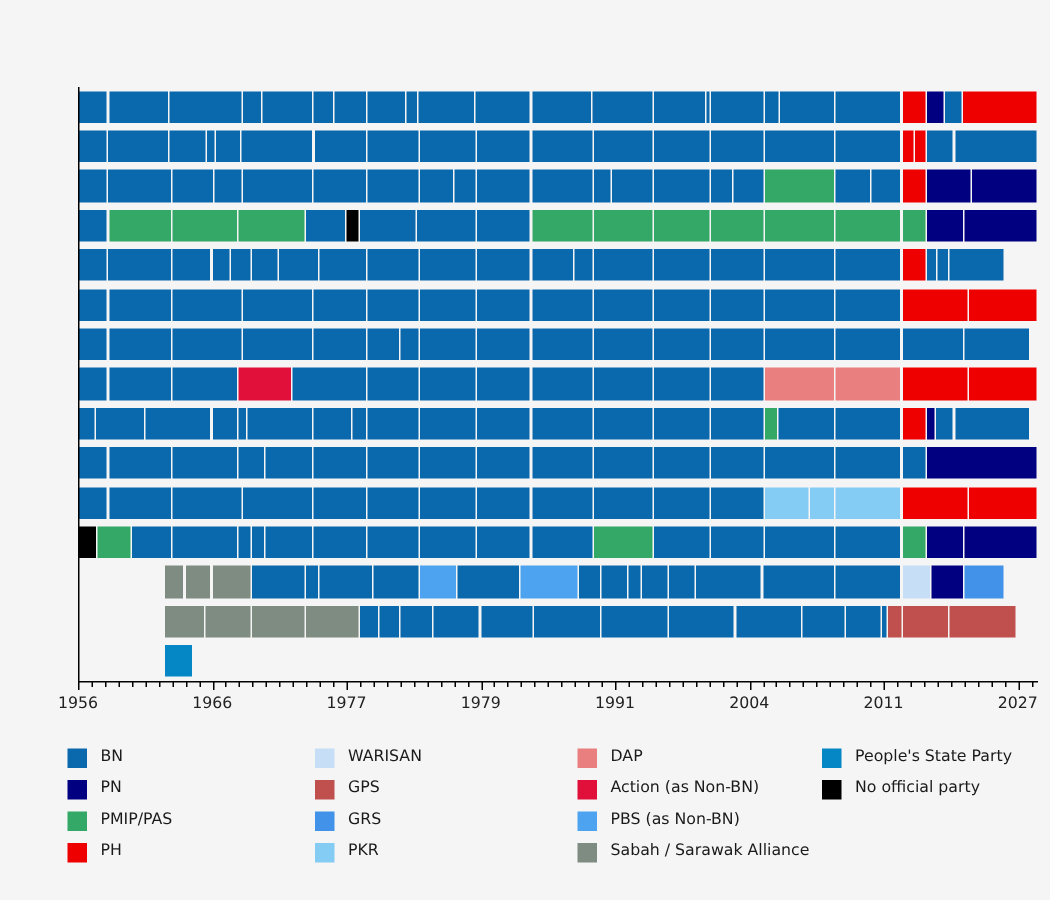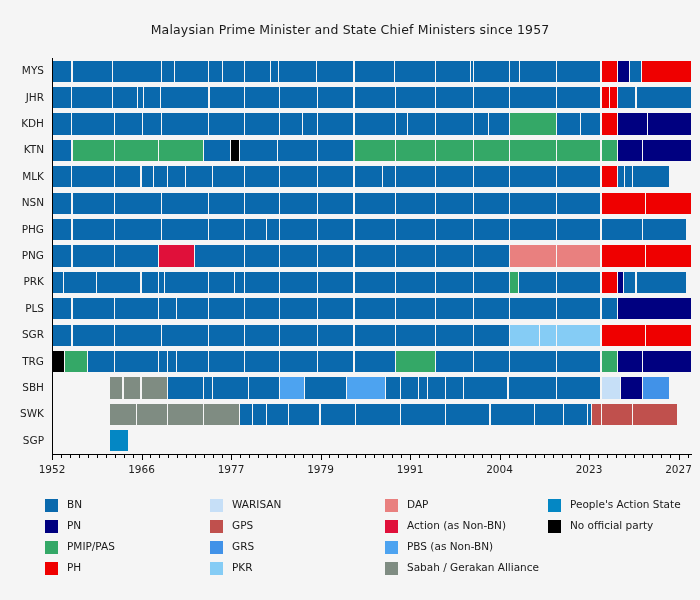--- a/index.html
+++ b/index.html
@@ -50,39 +50,21 @@
   .lg-tx{
     position:absolute;left:22px;top:2px;font-size:10.5px;color:#1a1a1a;
     white-space:nowrap;
   }
 </style>
 </head>
 <body>
 
 <div id="chart-root">
 
-  <div id="chart-title">Malaysian Prime Minister and State Chief Ministers since 1957</div>
-
-  <div class="ytick-wrap" id="ylabels">
-      <div class="ylab" style="top: 65.2px;">MYS</div>
-      <div class="ylab" style="top: 91.6px;">JHR</div>
-      <div class="ylab" style="top: 118px;">KDH</div>
-      <div class="ylab" style="top: 144.4px;">KTN</div>
-      <div class="ylab" style="top: 170.8px;">MLK</div>
-      <div class="ylab" style="top: 197.2px;">NSN</div>
-      <div class="ylab" style="top: 223.6px;">PHG</div>
-      <div class="ylab" style="top: 250px;">PNG</div>
-      <div class="ylab" style="top: 276.4px;">PRK</div>
-      <div class="ylab" style="top: 302.8px;">PLS</div>
-      <div class="ylab" style="top: 329.2px;">SGR</div>
-      <div class="ylab" style="top: 355.6px;">TRG</div>
-      <div class="ylab" style="top: 382px;">SBH</div>
-      <div class="ylab" style="top: 408.4px;">SWK</div>
-      <div class="ylab" style="top: 434.8px;">SGP</div>
-    </div>
+
 
   <div id="plot">
       <div class="row" style="top: 2.64px; height: 21.12px;">
         <div class="seg" title="MYS BN" style="left: 0px; width: 19.4874px; background: rgb(10, 105, 173);"></div>
         <div class="seg" title="MYS BN" style="left: 20.5874px; width: 39.1797px; background: rgb(10, 105, 173);"></div>
         <div class="seg" title="MYS BN" style="left: 60.8671px; width: 48.1308px; background: rgb(10, 105, 173);"></div>
         <div class="seg" title="MYS BN" style="left: 110.098px; width: 11.4315px; background: rgb(10, 105, 173);"></div>
         <div class="seg" title="MYS BN" style="left: 122.629px; width: 32.914px; background: rgb(10, 105, 173);"></div>
         <div class="seg" title="MYS BN" style="left: 156.643px; width: 13.2217px; background: rgb(10, 105, 173);"></div>
         <div class="seg" title="MYS BN" style="left: 170.965px; width: 21.2776px; background: rgb(10, 105, 173);"></div>
@@ -448,27 +430,27 @@
       <div class="xtick" style="left: 606.965px;"></div>
       <div class="xtick" style="left: 615.916px;"></div>
       <div class="xtick" style="left: 624.867px;"></div>
       <div class="xtick" style="left: 633.818px;"></div>
       <div class="xtick" style="left: 642.769px;"></div>
       <div class="xtick" style="left: 651.72px;"></div>
       <div class="xtick" style="left: 660.671px;"></div>
       <div class="xtick" style="left: 669.622px;"></div>
       <div class="xtick major" style="left: 678.573px;"></div>
       <div class="xtick" style="left: 687.524px;"></div>
-      <div class="xlab" style="left: 52px;">1952</div>
+      <div class="xlab" style="left: 52px;">1956</div>
       <div class="xlab" style="left: 141.51px;">1966</div>
       <div class="xlab" style="left: 231.021px;">1977</div>
       <div class="xlab" style="left: 320.531px;">1979</div>
       <div class="xlab" style="left: 410.042px;">1991</div>
       <div class="xlab" style="left: 499.552px;">2004</div>
-      <div class="xlab" style="left: 589.063px;">2023</div>
+      <div class="xlab" style="left: 589.063px;">2011</div>
       <div class="xlab" style="left: 678.573px;">2027</div>
     </div>
 
   <div id="legend">
       <div class="lg-col" style="left: 45px;">
         <div class="lg-item">
           <span class="lg-sw" style="background: rgb(10, 105, 173);"></span>
           <span class="lg-tx">BN</span>
         </div>
         <div class="lg-item">
@@ -510,27 +492,27 @@
         <div class="lg-item">
           <span class="lg-sw" style="background: rgb(224, 16, 58);"></span>
           <span class="lg-tx">Action (as Non-BN)</span>
         </div>
         <div class="lg-item">
           <span class="lg-sw" style="background: rgb(77, 163, 240);"></span>
           <span class="lg-tx">PBS (as Non-BN)</span>
         </div>
         <div class="lg-item">
           <span class="lg-sw" style="background: rgb(127, 140, 130);"></span>
-          <span class="lg-tx">Sabah / Gerakan Alliance</span>
+          <span class="lg-tx">Sabah / Sarawak Alliance</span>
         </div>
       </div>
       <div class="lg-col" style="left: 548px;">
         <div class="lg-item">
           <span class="lg-sw" style="background: rgb(4, 135, 196);"></span>
-          <span class="lg-tx">People's Action State</span>
+          <span class="lg-tx">People's State Party</span>
         </div>
         <div class="lg-item">
           <span class="lg-sw" style="background: rgb(0, 0, 0);"></span>
           <span class="lg-tx">No official party</span>
         </div>
       </div>
     </div>
 
 </div>
 

